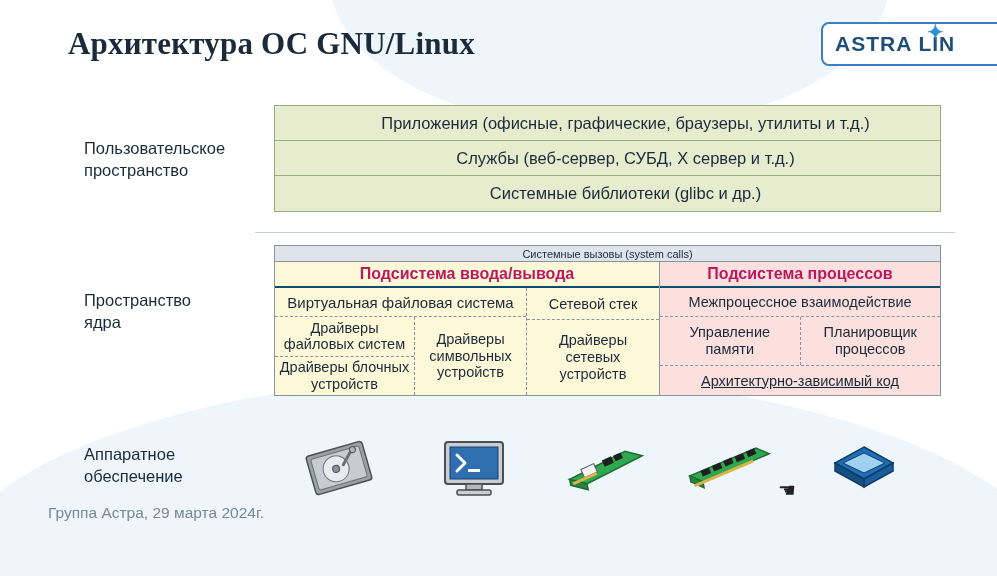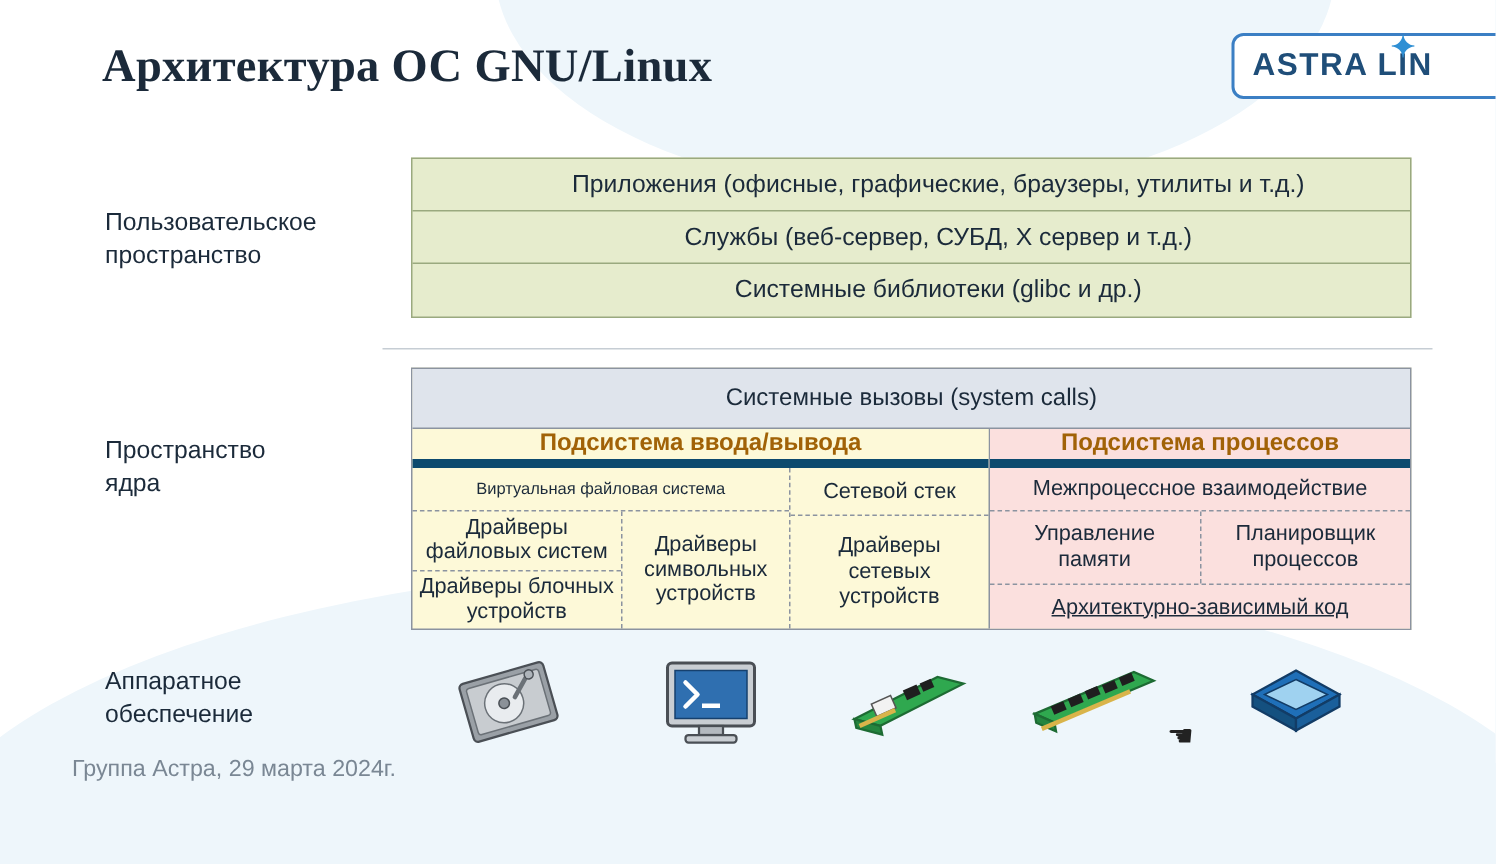--- a/index.html
+++ b/index.html
@@ -82,21 +82,21 @@
     left: 104px;
     top: -2px;
     color: #2e8fd4;
     font-size: 20px;
     line-height: 1;
   }
 
   
   .side-label {
     position: absolute;
-    left: 70px;
+    left: 84px;
     font-size: 16.5px;
     color: #1b2a3a;
     line-height: 1.35;
     white-space: pre-line;
   }
   #label-user { top: 137px; }
   #label-kernel { top: 289px; }
   #label-hw { top: 443px; }
 
   
@@ -136,27 +136,27 @@
   .kernel {
     position: absolute;
     left: 274px;
     top: 245px;
     width: 667px;
     border: 1px solid #8b93a0;
     box-sizing: border-box;
     background: #fdf9d8;
   }
   .syscalls {
-    height: 40px;
+    height: 16px;
     background: #dfe4ec;
     border-bottom: 1px solid #8b93a0;
     display: flex;
     align-items: center;
     justify-content: center;
-    font-size: 16px;
+    font-size: 11px;
     color: #1b2a3a;
     box-sizing: border-box;
   }
   .kernel-cols {
     display: flex;
     align-items: stretch;
   }
   .io-col {
     width: 385px;
     box-sizing: border-box;
@@ -167,22 +167,22 @@
     box-sizing: border-box;
     background: #fbe0de;
   }
   .col-head {
     height: 26px;
     display: flex;
     align-items: center;
     justify-content: center;
     font-size: 16px;
     font-weight: bold;
-    color: #a16207;
-    border-bottom: 6px solid #0c4a6e;
+    color: #be185d;
+    border-bottom: 2px solid #0c4a6e;
     box-sizing: border-box;
   }
   .io-col .col-head { background: #fdf9d8; }
   .proc-col .col-head { background: #fbe0de; }
 
   .io-body {
     display: flex;
     align-items: stretch;
     height: 107px;
   }
@@ -197,21 +197,21 @@
     flex: 1;
     box-sizing: border-box;
     display: flex;
     flex-direction: column;
   }
   .io-vfs {
     height: 29px;
     display: flex;
     align-items: center;
     justify-content: center;
-    font-size: 11px;
+    font-size: 15px;
     color: #1b2a3a;
     border-bottom: 1px dashed #8b93a0;
     box-sizing: border-box;
     text-align: center;
   }
   .io-left-bottom {
     flex: 1;
     display: flex;
     align-items: stretch;
   }

